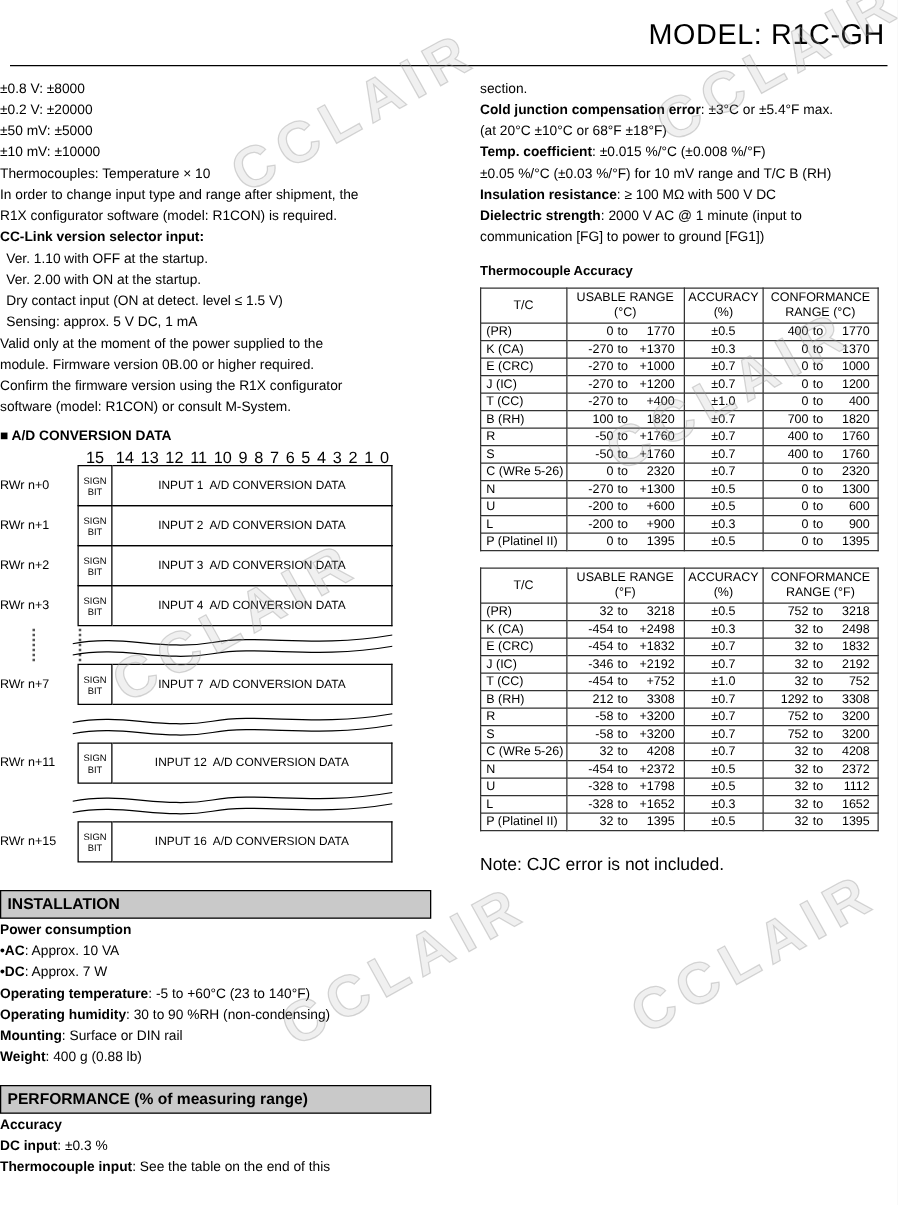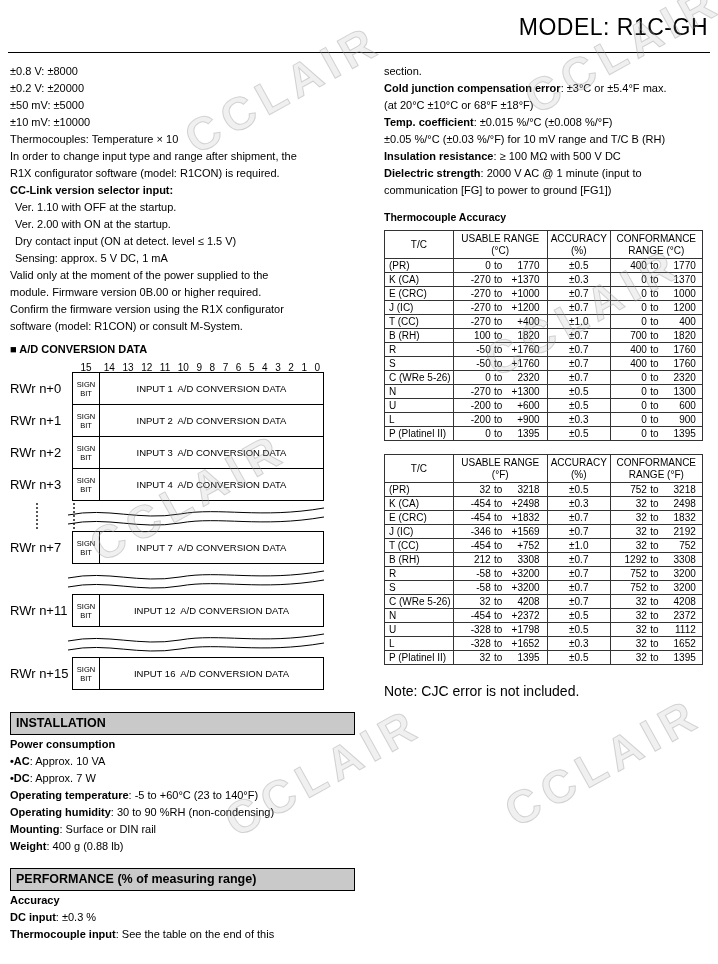--- a/index.html
+++ b/index.html
@@ -6,37 +6,37 @@
   body { background:#e8e8e8; font-family:"Liberation Sans","DejaVu Sans",sans-serif; }
   .page { position:relative; width:718px; height:964px; background:#fff; color:#000; overflow:hidden; margin:0 auto; }
 
   .watermark { position:absolute; font-size:46px; font-weight:bold; letter-spacing:7px;
     color:rgba(160,160,160,0.16); -webkit-text-stroke:1px rgba(150,150,150,0.38);
     transform:rotate(-29deg); pointer-events:none; z-index:6; white-space:nowrap; }
 
   .model-title { position:absolute; top:14px; right:10px; font-size:23px; letter-spacing:0.5px; }
   .title-rule { position:absolute; top:52px; left:8px; width:702px; border-top:1.6px solid #000; }
 
-  .col-left  { position:absolute; left:10px;  top:63px; width:352px; font-size:11px; line-height:17px; }
+  .col-left  { position:absolute; left:0;  top:63px; width:352px; font-size:11px; line-height:17px; }
   .col-right { position:absolute; left:384px; top:63px; width:326px; font-size:11px; line-height:17px; }
 
   .text-line { line-height:17px; }
   .pair-line { line-height:17px; }
   .pair-line .lbl, .para-flow .lbl, .bold-line { font-weight:bold; }
   .indent-block .text-line { padding-left:5px; }
 
   .ad-heading { font-weight:bold; font-size:11px; margin-top:6px; }
 
   .ad-diagram { margin-top:3px; width:316px; }
-  .ad-bits { display:flex; padding-left:62px; font-size:10px; height:11px; align-items:flex-end; line-height:9px; }
+  .ad-bits { display:flex; padding-left:62px; font-size:13px; height:11px; line-height:9px; }
   .bit15 { width:28px; text-align:center; }
   .bits-rest { width:224px; display:flex; justify-content:space-around; }
   .ad-row { display:flex; height:33px; }
   .ad-row + .ad-row { margin-top:-1px; }
-  .ad-label { width:62px; font-size:13px; display:flex; align-items:center; }
+  .ad-label { width:62px; font-size:10px; display:flex; align-items:center; }
   .ad-sign { width:28px; border:1px solid #000; font-size:7.5px; line-height:9px; text-align:center;
     display:flex; flex-direction:column; justify-content:center; }
   .ad-data { width:224px; border:1px solid #000; border-left:none; display:flex; align-items:center;
     justify-content:center; font-size:9.5px; white-space:pre; }
   .ad-break { position:relative; height:30px; }
   .ad-break svg { position:absolute; left:58px; top:2px; }
   .dotcol { position:absolute; top:2px; height:26px; border-left:2px dotted #555; }
   .d1 { left:26px; } .d2 { left:63px; }
 
   .section-header { margin-top:22px; margin-bottom:1px; width:345px; background:#c9c9c9;
@@ -386,21 +386,21 @@
             <td class="range-cell"><span class="rfrom">32</span><span class="rto">to</span><span class="rval">2498</span></td>
           </tr>
           <tr>
             <td class="tc-cell">E (CRC)</td>
             <td class="range-cell"><span class="rfrom">-454</span><span class="rto">to</span><span class="rval">+1832</span></td>
             <td class="acc-cell">±0.7</td>
             <td class="range-cell"><span class="rfrom">32</span><span class="rto">to</span><span class="rval">1832</span></td>
           </tr>
           <tr>
             <td class="tc-cell">J (IC)</td>
-            <td class="range-cell"><span class="rfrom">-346</span><span class="rto">to</span><span class="rval">+1569</span></td>
+            <td class="range-cell"><span class="rfrom">-346</span><span class="rto">to</span><span class="rval">+2192</span></td>
             <td class="acc-cell">±0.7</td>
             <td class="range-cell"><span class="rfrom">32</span><span class="rto">to</span><span class="rval">2192</span></td>
           </tr>
           <tr>
             <td class="tc-cell">T (CC)</td>
             <td class="range-cell"><span class="rfrom">-454</span><span class="rto">to</span><span class="rval">+752</span></td>
             <td class="acc-cell">±1.0</td>
             <td class="range-cell"><span class="rfrom">32</span><span class="rto">to</span><span class="rval">752</span></td>
           </tr>
           <tr>

